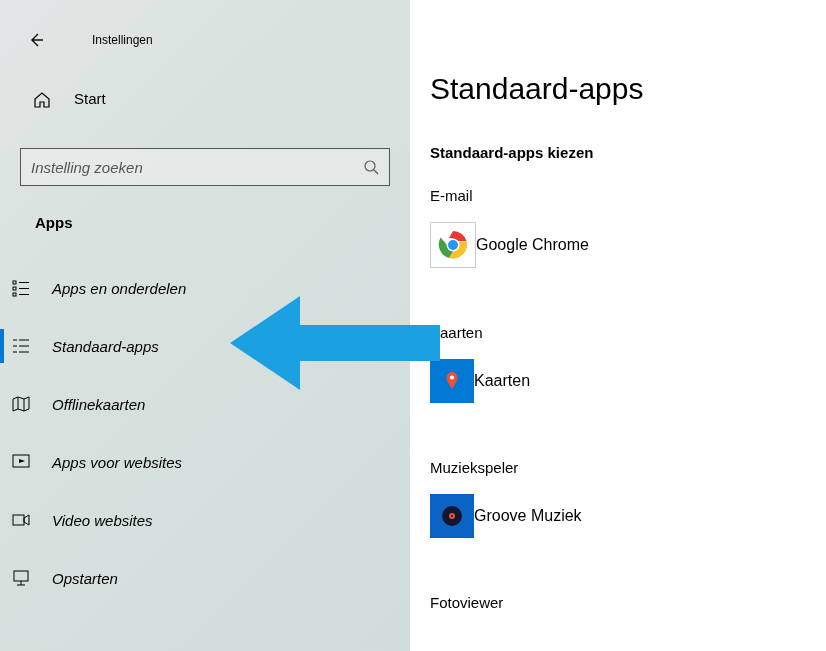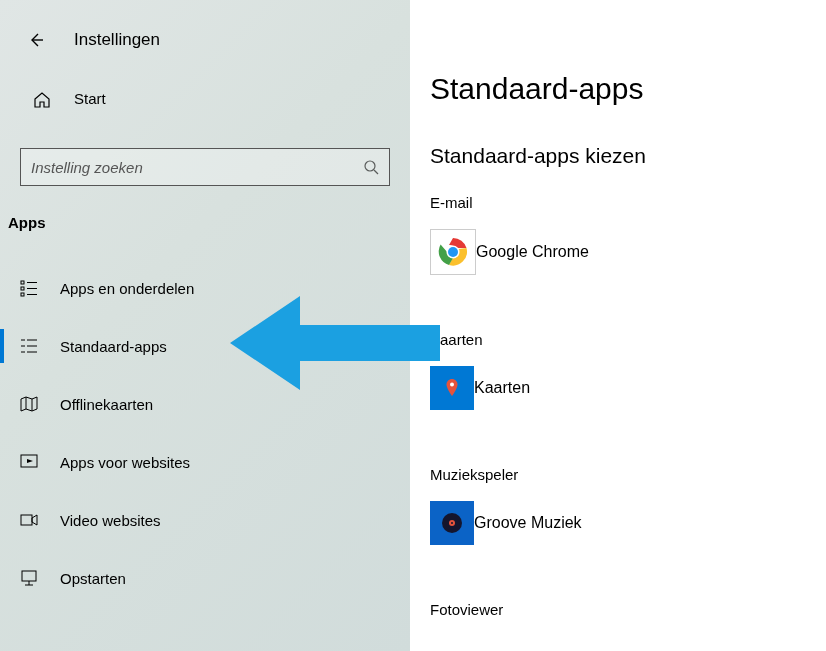--- a/index.html
+++ b/index.html
@@ -24,22 +24,22 @@
     align-items: center;
     padding: 20px 0 0 20px;
     height: 40px;
   }
   .back-btn {
     width: 32px; height: 32px;
     display: flex; align-items: center; justify-content: center;
     color: #000;
   }
   .app-title {
-    margin-left: 22px;
-    font-size: 17px;
+    margin-left: 40px;
+    font-size: 12px;
     color: #000;
   }
   .home-row {
     display: flex;
     padding: 30px 0 0 32px;
     height: 40px;
   }
   .home-icon { width: 20px; height: 20px; }
   .home-label {
     margin-left: 22px;
@@ -66,31 +66,32 @@
   }
   .search-input::placeholder { color: #555; font-style: italic; }
   .search-icon {
     width: 16px; height: 16px;
     margin-right: 10px;
     opacity: .6;
   }
   .section-label {
     font-weight: 600;
     font-size: 15px;
-    padding: 28px 0 0 8px;
+    padding: 28px 0 0 35px;
   }
   .nav-list {
     margin-top: 28px;
   }
   .nav-item {
     display: flex;
     align-items: center;
     height: 58px;
-    padding-left: 20px;
+    padding-left: 12px;
     position: relative;
+    font-style: italic;
   }
   .nav-item.active::before {
     content: "";
     position: absolute;
     left: 0; top: 12px;
     width: 4px; height: 34px;
     background: #0078d4;
   }
   .nav-icon {
     width: 18px; height: 18px;
@@ -105,22 +106,22 @@
     position: absolute;
     left: 430px; top: 0;
     right: 0; height: 651px;
   }
   .page-heading {
     font-size: 30px;
     font-weight: 500;
     margin-top: 72px;
   }
   .subheading {
-    font-size: 21px;
-    font-weight: 400;
+    font-size: 15px;
+    font-weight: 700;
     margin-top: 38px;
   }
   .cat-label {
     font-size: 15px;
     margin-top: 26px;
   }
   .app-row {
     display: flex;
     align-items: center;
     margin-top: 18px;

